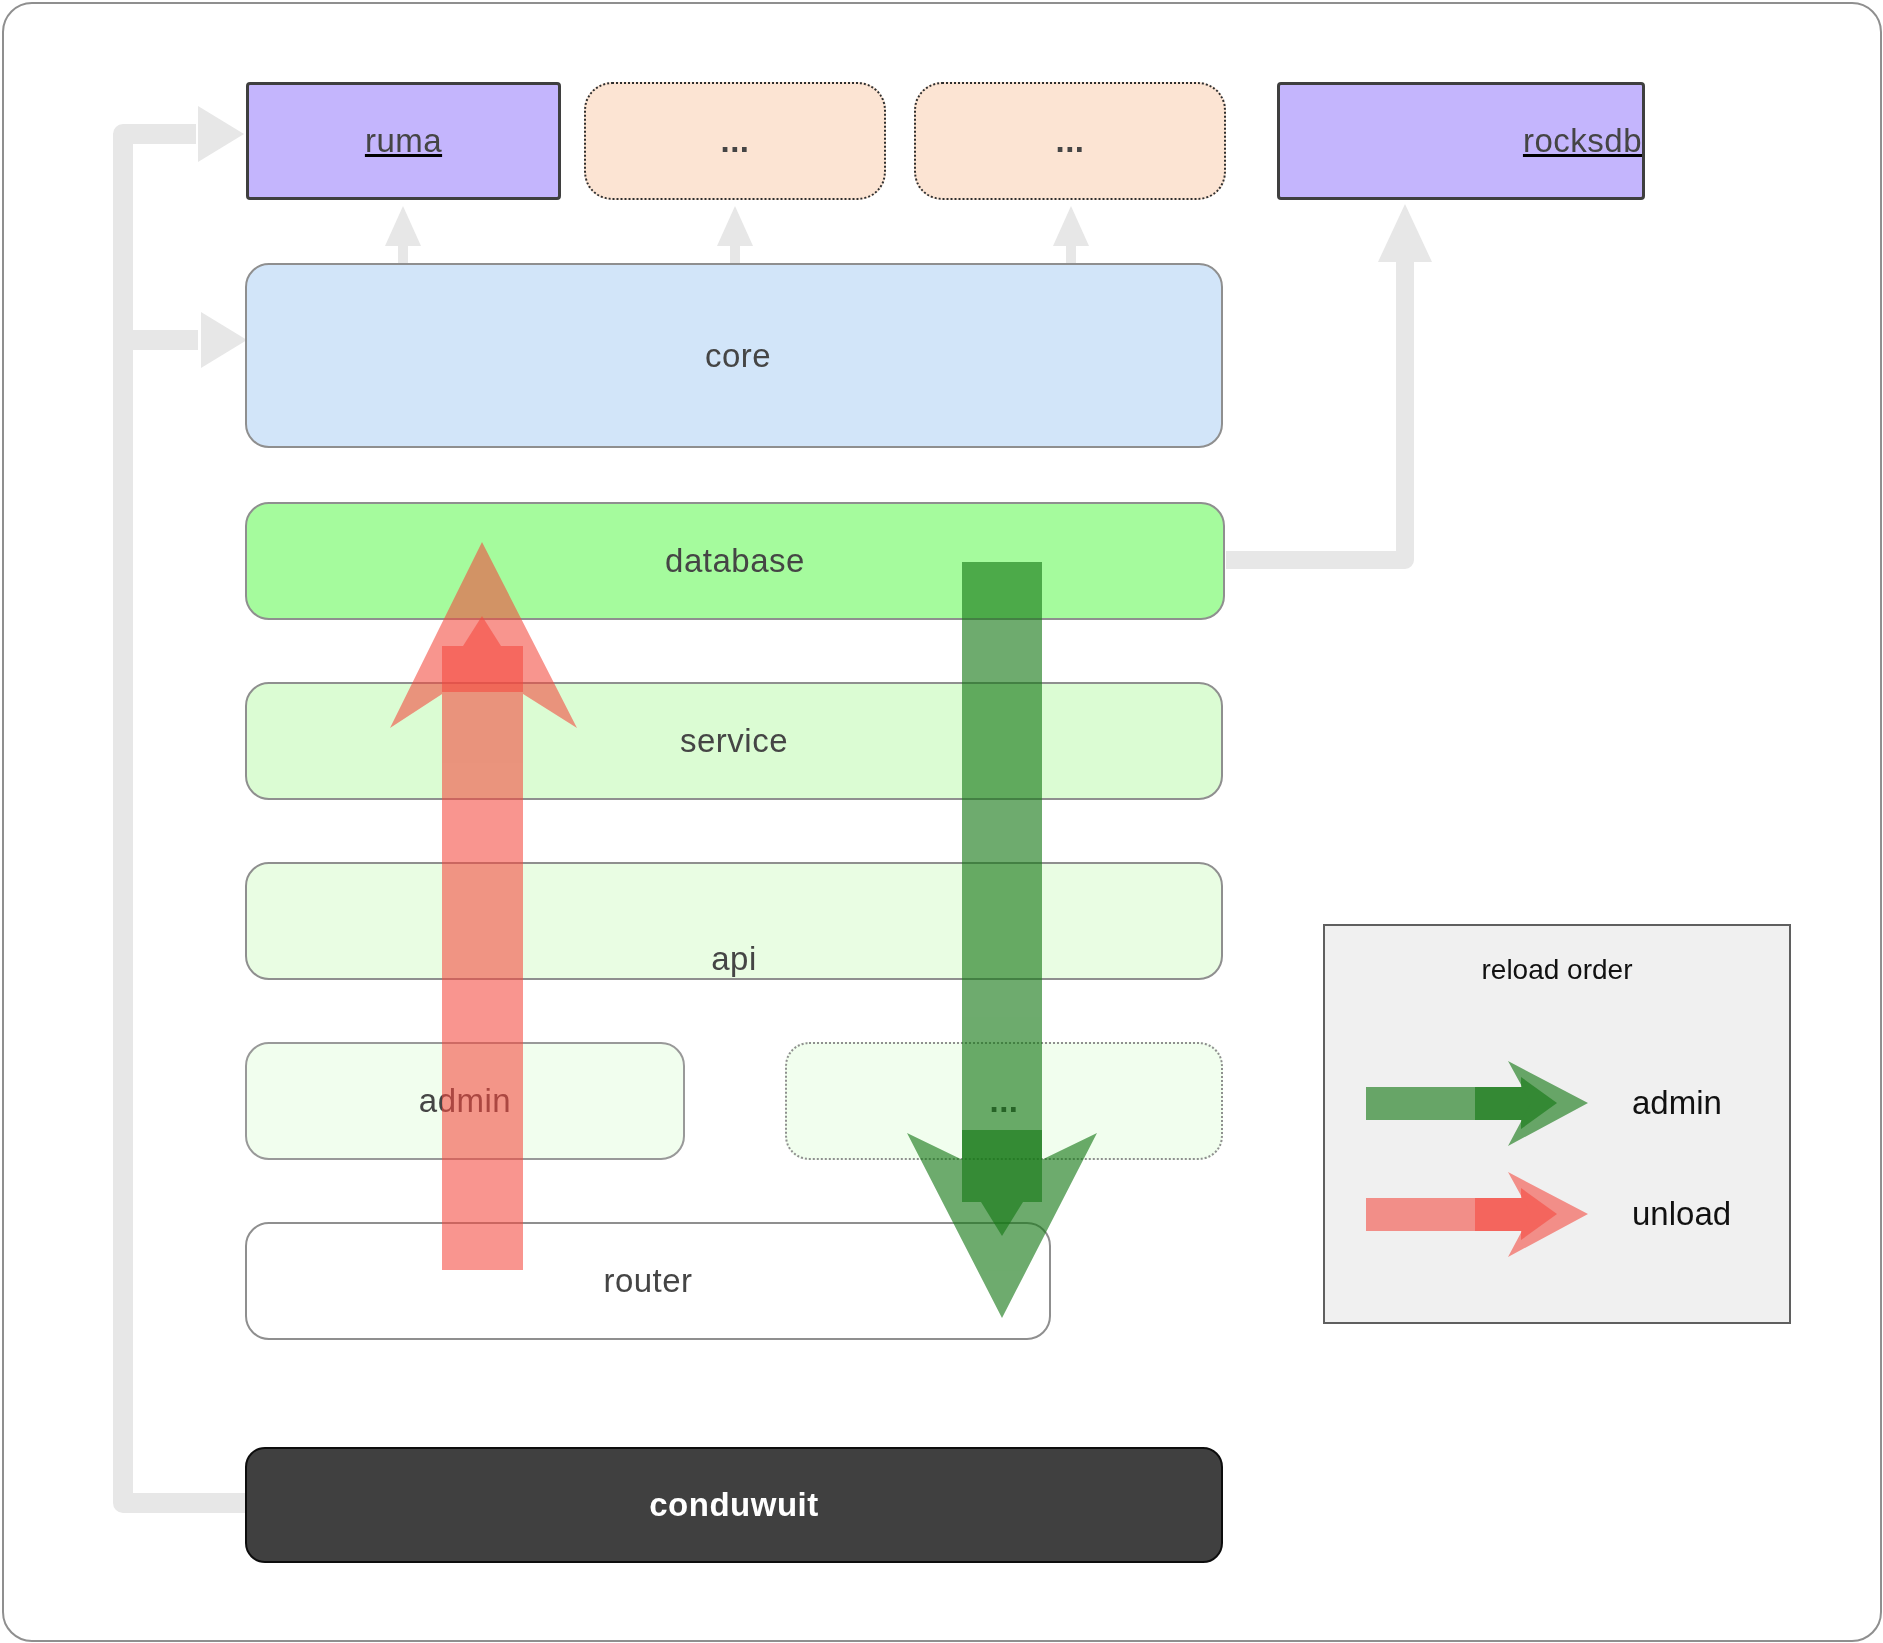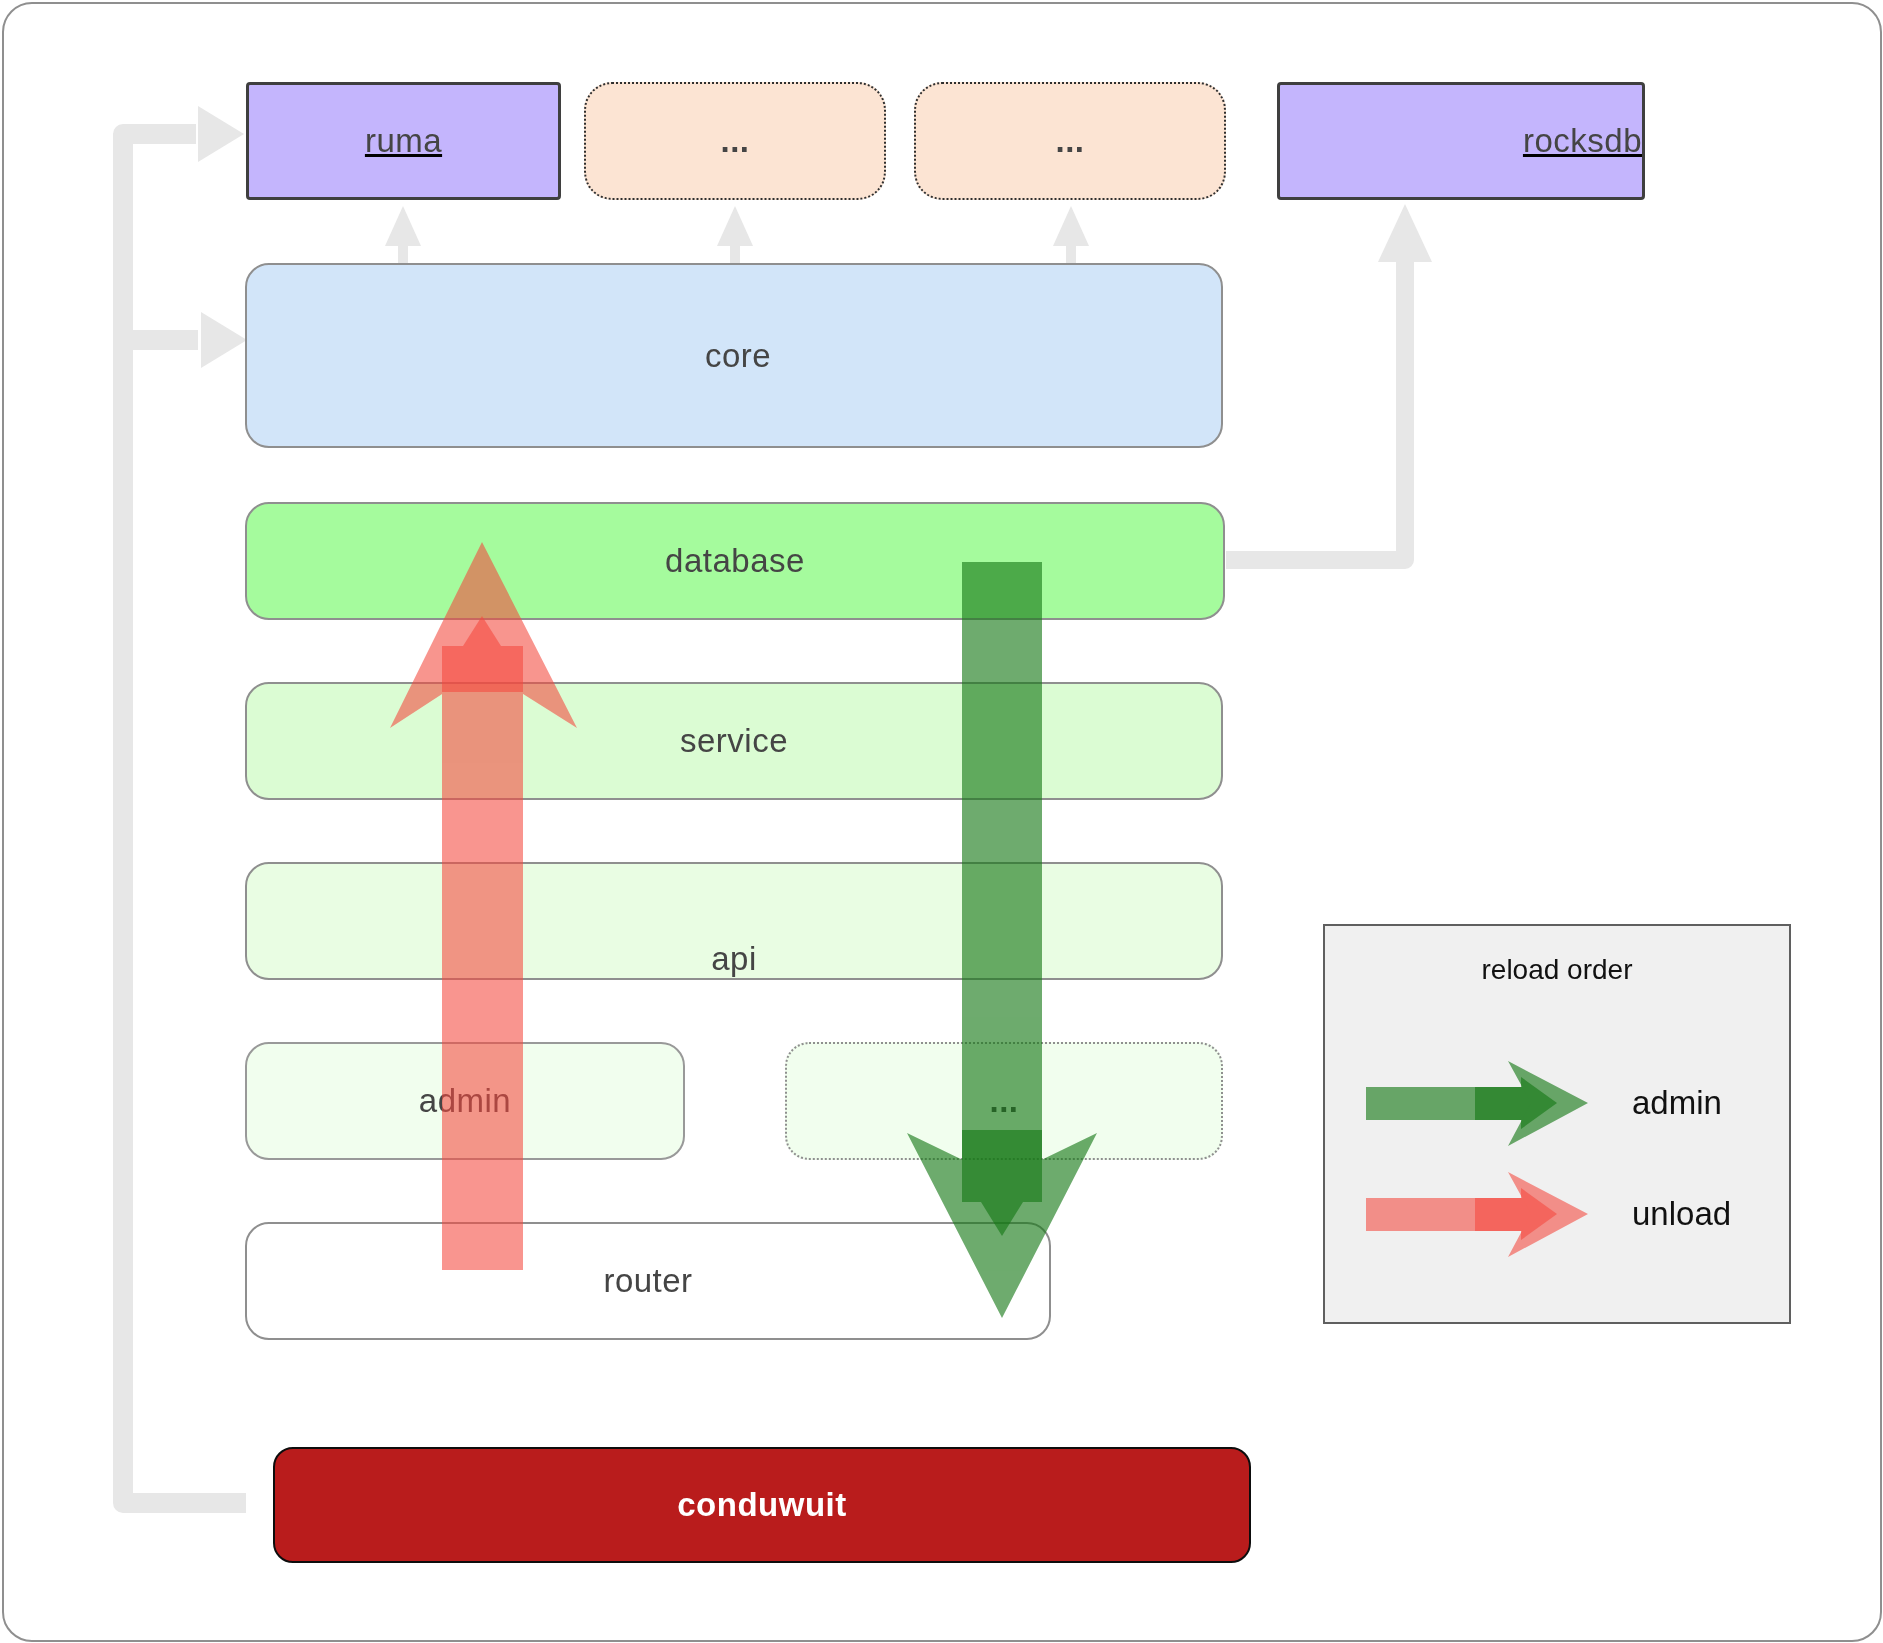--- a/index.html
+++ b/index.html
@@ -13,21 +13,21 @@
   .node .lbl{font-size:33px;color:#454545;letter-spacing:0.5px;}
   .peach{background:#c4b5fd;border:3px solid #3f3f3f;border-radius:4px;text-decoration:underline;}
   .peach-dotted{background:#fce4d3;border:2.5px dotted #2f2f2f;border-radius:28px;}
   .blue{background:#d2e5f9;border:2px solid #8f8f8f;padding-left:8px;}
   .green-bright{background:#a5fb9d;border:2px solid #8f8f8f;}
   .green-light{background:#dbfcd3;border:2px solid #8f8f8f;}
   .green-lighter{background:#e9fde3;border:2px solid #8f8f8f;align-items:flex-end;}
   .green-faint{background:#f1feee;border:2px solid #999999;}
   .green-faint-dotted{background:#f1feee;border:2px dotted #8f8f8f;}
   .white{background:#ffffff;border:2px solid #8f8f8f;}
-  .navy{background:#b91c1c;border:2.5px solid #0d0d0d;border-radius:20px;margin-left:28px;}
+  .navy{background:#404040;border:2.5px solid #0d0d0d;border-radius:20px;}
   .navy .lbl{color:#ffffff;font-weight:600;}
   .dots{font-weight:bold;font-size:30px;color:#3f3f3f;}
   .legend{position:absolute;left:1323px;top:924px;width:468px;height:400px;background:#f0f0f0;border:2px solid #5f5f5f;box-sizing:border-box;z-index:2;}
   .legend-title{position:absolute;left:0;top:28px;width:100%;text-align:center;font-size:28px;color:#111111;}
   .legend-svg{position:absolute;left:0;top:0;width:464px;height:396px;pointer-events:none;}
   .legend-label{position:absolute;left:307px;font-size:33px;color:#111111;line-height:40px;}
   .legend-label.load{top:157px;}
   .legend-label.unload{top:268px;}
 </style>
 </head>

